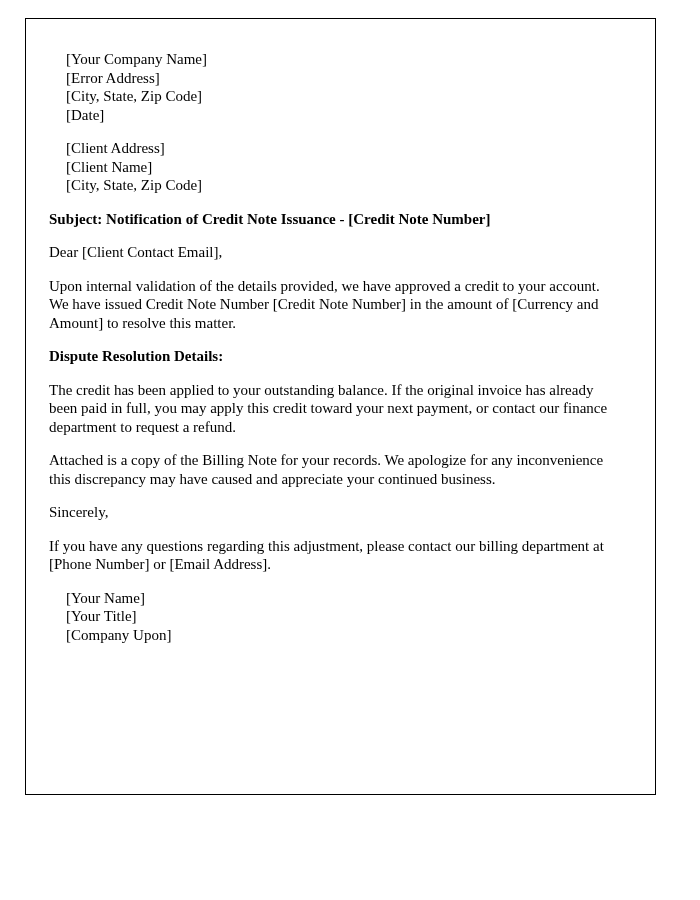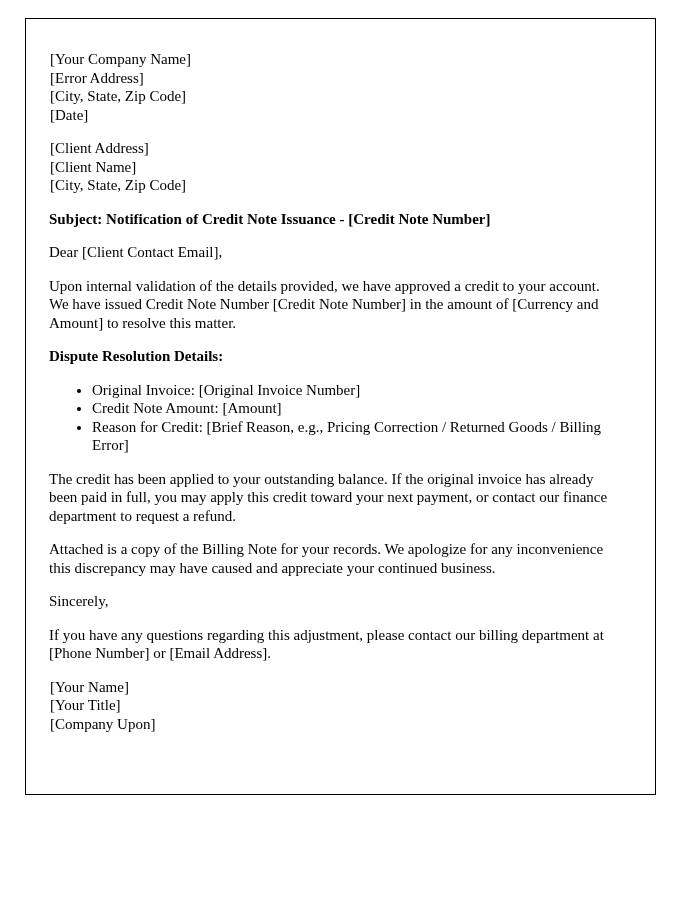--- a/index.html
+++ b/index.html
@@ -24,21 +24,21 @@
     box-sizing: border-box;
     padding: 31px 23px 0 23px;
     background: #ffffff;
     overflow: hidden;
   }
   .page, .page * {
     font-size: 15px;
     line-height: 18.5px;
   }
   .block {
-    margin: 0 0 15px 1px;
+    margin: 0 0 15px 17px;
   }
   .line {
     white-space: pre;
   }
   .para {
     margin: 0 12px 15px 0;
   }
   .bold {
     font-weight: bold;
   }
@@ -72,25 +72,20 @@
 
   <div class="para bold">Subject: Notification of Credit Note Issuance - [Credit Note Number]</div>
 
   <div class="para">Dear [Client Contact Email],</div>
 
 
   <div class="para">Upon internal validation of the details provided, we have approved a credit to your account. We have issued Credit Note Number [Credit Note Number] in the amount of [Currency and Amount] to resolve this matter.</div>
 
   <div class="para bold">Dispute Resolution Details:</div>
 
-  <ul class="bullets">
-    <li>Original Invoice: [Original Invoice Number]</li>
-    <li>Credit Note Amount: [Amount]</li>
-    <li>Reason for Credit: [Brief Reason, e.g., Pricing Correction / Returned Goods / Billing Error]</li>
-  </ul>
 
   <div class="para">The credit has been applied to your outstanding balance. If the original invoice has already been paid in full, you may apply this credit toward your next payment, or contact our finance department to request a refund.</div>
 
   <div class="para">Attached is a copy of the Billing Note for your records. We apologize for any inconvenience this discrepancy may have caused and appreciate your continued business.</div>
 
   <div class="para">Sincerely,</div>
 
   <div class="para">If you have any questions regarding this adjustment, please contact our billing department at [Phone Number] or [Email Address].</div>
 
   <div class="block">

